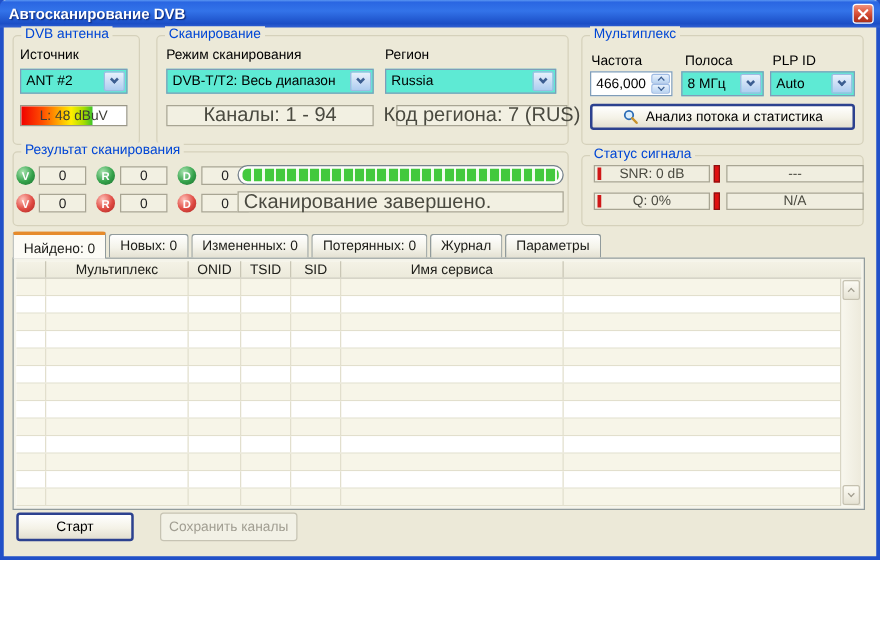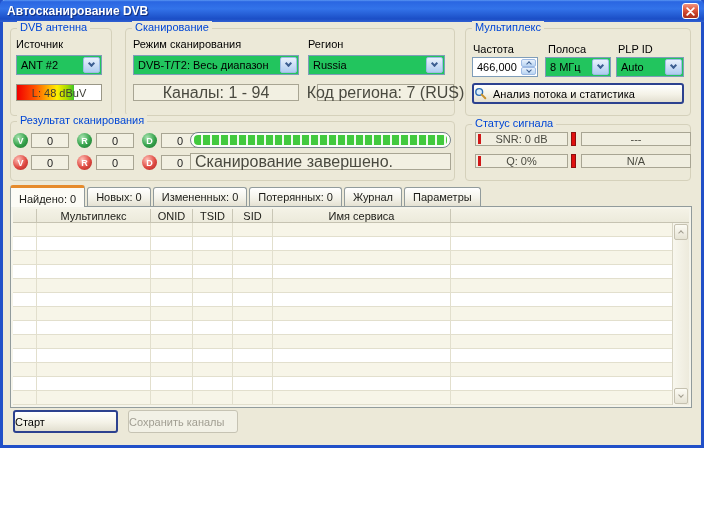--- a/index.html
+++ b/index.html
@@ -16,21 +16,21 @@
   .close-btn { position:absolute; right:5px; top:3px; width:17px; height:16px;
       border:1px solid #fff; border-radius:3px;
       background:linear-gradient(180deg,#f0927e 0%,#df5b41 40%,#c33d27 70%,#a8301c 100%);
       display:flex; align-items:center; justify-content:center; cursor:pointer; }
   
   .group { position:absolute; border:1px solid #d5d1bb; border-radius:4px; }
   .group-label { position:absolute; top:-8px; left:6px; background:#ece9d8; padding:0 3px;
       font-size:11px; color:#0046d5; white-space:nowrap; }
   .lbl { position:absolute; font-size:11px; color:#000; white-space:nowrap; }
   
-  .combo { position:absolute; height:20px; background:#22c55e; border:1px solid #7f9db9; display:flex; }
+  .combo { position:absolute; height:20px; background:#5eead4; border:1px solid #7f9db9; display:flex; }
   .combo-text { flex:1; font-size:11px; color:#000; padding:3px 0 0 4px; white-space:nowrap; overflow:hidden; }
   .combo-btn { width:17px; margin:1px; border:1px solid #9ebbe4; border-radius:2px;
       background:linear-gradient(180deg,#e8f1fc 0%,#cfe0f6 45%,#aecdf0 100%);
       display:flex; align-items:center; justify-content:center; cursor:pointer; }
   .chev-down { width:5px; height:5px; border-right:2px solid #3c5e91; border-bottom:2px solid #3c5e91;
       transform:rotate(45deg); margin-top:-3px; }
   .spin { position:absolute; height:20px; background:#fff; border:1px solid #7f9db9; display:flex; }
   .spin-text { flex:1; font-size:11px; padding:3px 0 0 4px;border-radius:6px; }
   .spin-btns { width:15px; display:flex; flex-direction:column; margin:1px; }
   .spin-b { flex:1; border:1px solid #9ebbe4; border-radius:2px;
@@ -90,21 +90,21 @@
   .c0{width:24px;} .c1{width:114px;} .c2{width:42px;} .c3{width:40px;} .c4{width:40px;} .c5{width:178px;} .c6{flex:1; border-right:none;margin-top:22px;}
   .vscroll { position:absolute; right:0; top:0; width:17px; height:100%;
       background:linear-gradient(90deg,#f8f7ee,#edeadc); border-left:1px solid #d8d5c4;
       display:flex; flex-direction:column; justify-content:space-between; }
   .sc-btn { height:16px; border:1px solid #c5c1b0; border-radius:2px; margin:1px;
       background:linear-gradient(180deg,#fcfbf4,#e6e3d4); display:flex; align-items:center; justify-content:center; cursor:pointer; }
   .sc-btn .c { width:4px; height:4px; border-right:1.6px solid #a09c8e; border-bottom:1.6px solid #a09c8e; }
   .sc-btn.up .c { transform:rotate(-135deg); margin-top:2px; }
   .sc-btn.dn .c { transform:rotate(45deg); margin-top:-2px; }
   
-  .btn { position:absolute; border-radius:3px; font-size:11px; display:flex; align-items:center; justify-content:flex-start; cursor:pointer; }
+  .btn { position:absolute; border-radius:3px; font-size:11px; display:flex; align-items:center; justify-content:center; cursor:pointer; }
   .btn-default { border:2px solid #2c418f;
       background:linear-gradient(180deg,#ffffff 0%,#f4f2e7 55%,#e2dfd0 100%); color:#000; }
   .btn-disabled { border:1px solid #c6c3b3; background:#f2f1e6; color:#a19e92; cursor:default; }
   .analyze-icon { margin-right:6px; }
 </style>
 </head>
 <body>
 
 <div class="window">
 
@@ -368,16 +368,16 @@
             <div class="td c2"></div>
             <div class="td c3"></div>
             <div class="td c4"></div>
             <div class="td c5"></div>
             <div class="td c6"></div>
           </div>
         </div>
     </div>
   </div>
 
-  <div class="btn btn-default" style="left:10px; top:410px; width:105px; height:23px;">Старт</div>
+  <div class="btn btn-default" style="left:10px; top:410px; width:94px; height:23px;">Старт</div>
   <div class="btn btn-disabled" style="left:125px; top:410px; width:110px; height:23px;">Сохранить каналы</div>
 
 </div>
 
 </body></html>

